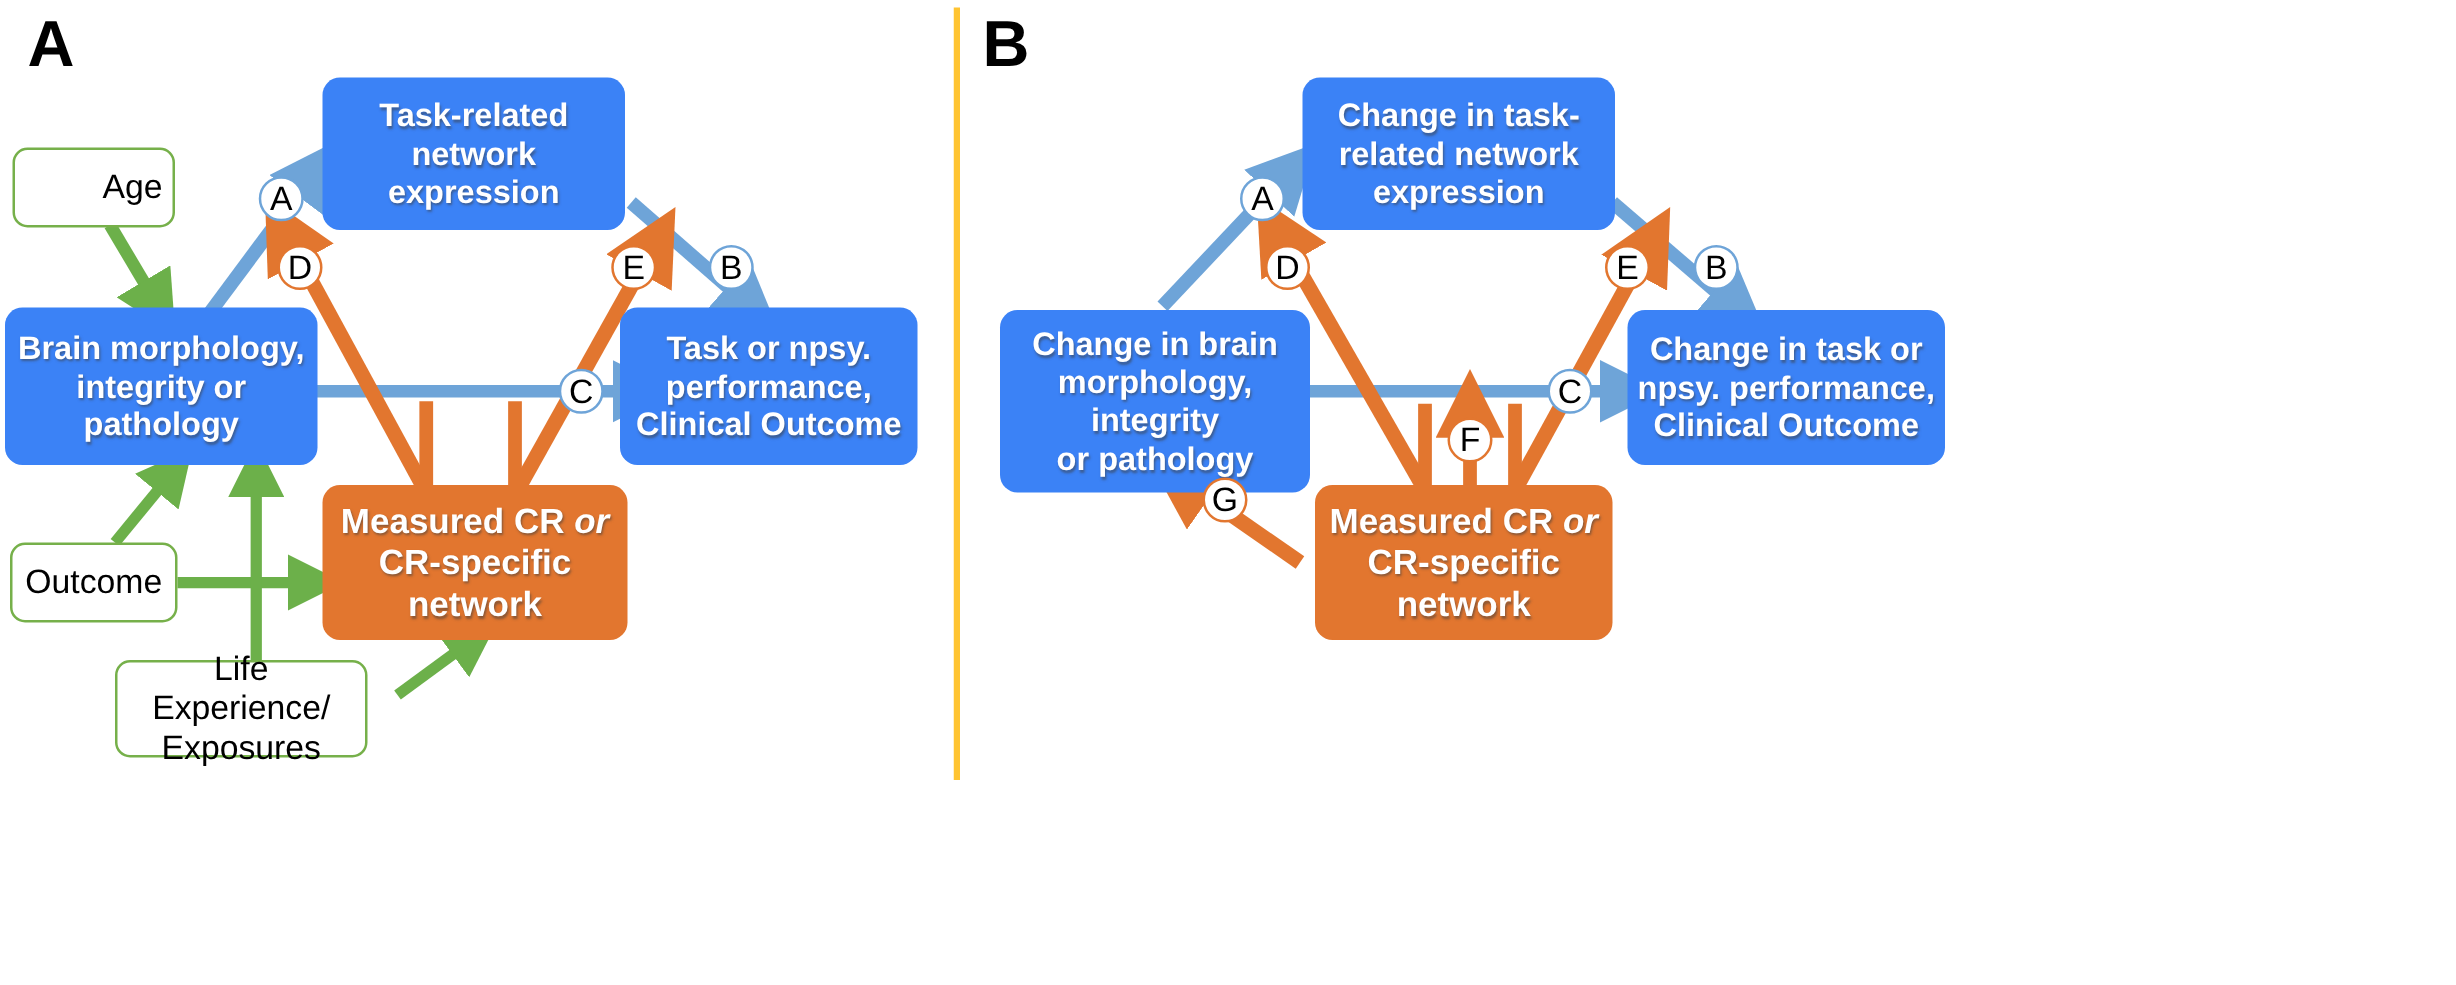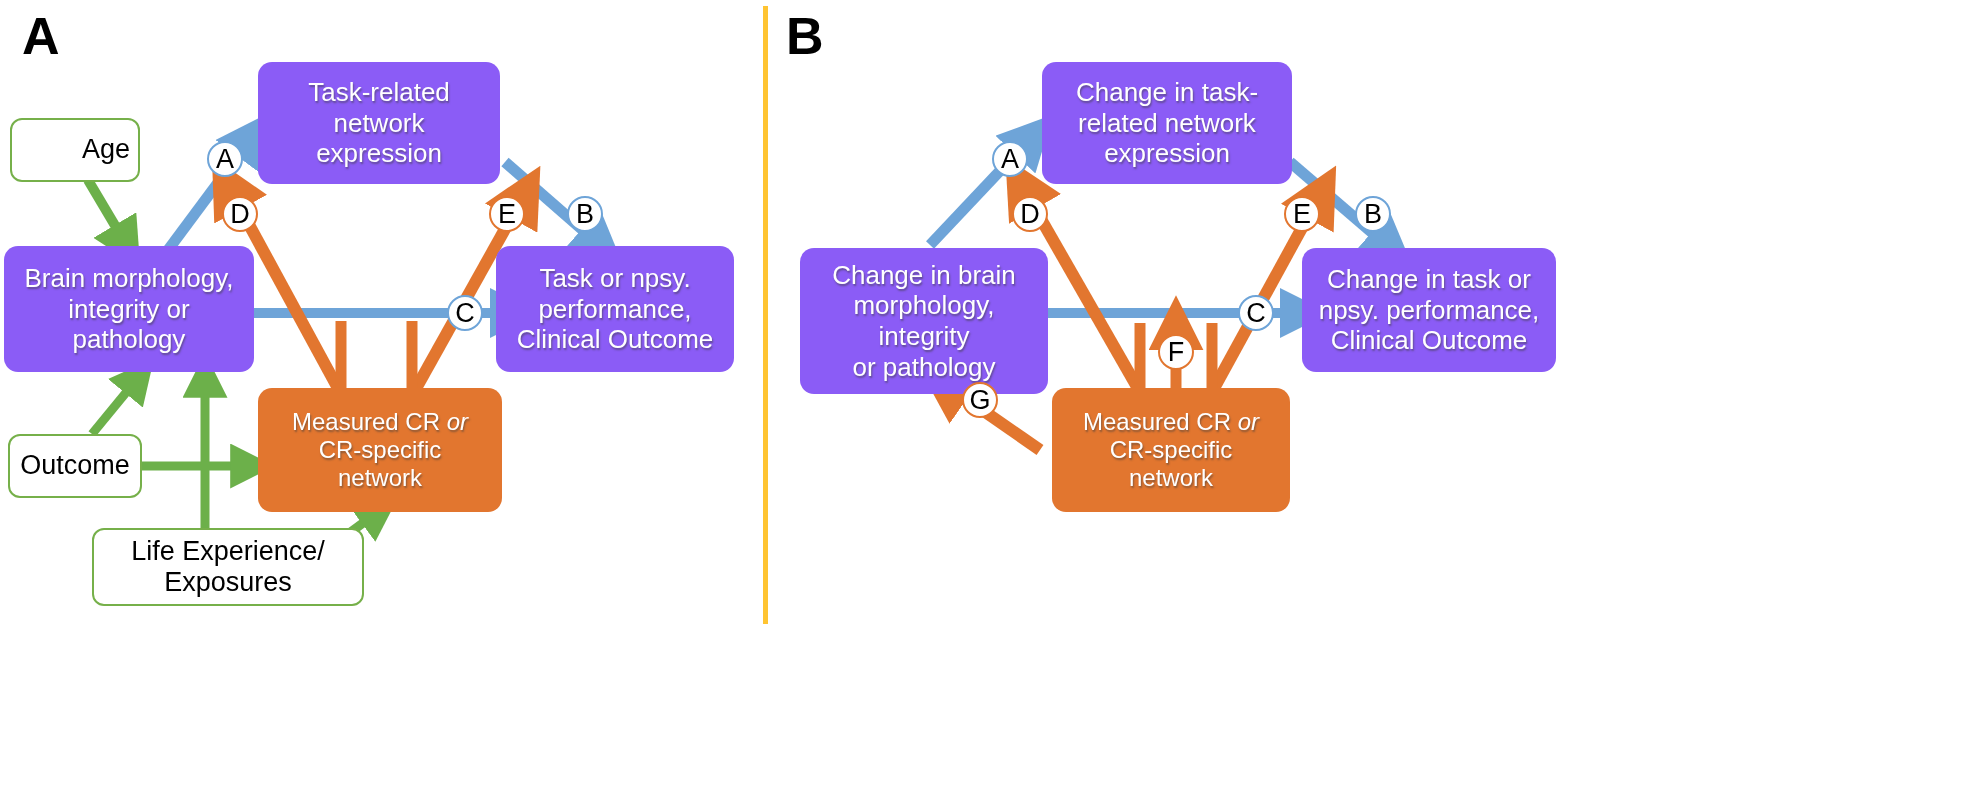--- a/index.html
+++ b/index.html
@@ -13,26 +13,26 @@
     position:absolute;background:#ffc431;
   }
   .node{
     position:absolute;box-sizing:border-box;display:flex;
     align-items:center;justify-content:center;text-align:center;
     border-radius:14px;
     font-family:"Liberation Sans",sans-serif;
   }
   .node .lbl{display:block;width:100%;padding:0 8px;}
   .node.blue{
-    background:#8b5cf6;color:#ffffff;font-weight:normal;font-size:26px;
+    background:#3b82f6;color:#ffffff;font-weight:bold;font-size:26px;
     line-height:1.18;
     text-shadow:1px 2px 2px rgba(60,60,60,.55);
   }
   .node.orange{
-    background:#e2762f;color:#ffffff;font-weight:normal;font-size:24px;
+    background:#e2762f;color:#ffffff;font-weight:bold;font-size:28px;
     line-height:1.18;
     text-shadow:1px 2px 2px rgba(60,60,60,.55);
   }
   .node.white{
     background:#ffffff;color:#000000;font-weight:normal;font-size:27px;
     line-height:1.15;border:2px solid #76b martinez;
     border:2px solid #76b04a;border-radius:12px;
   }
   svg.links{position:absolute;left:0;top:0;width:1965px;height:788px;overflow:visible;pointer-events:none;}
   .marker-badge{
@@ -127,21 +127,21 @@
   </div>
 
   <div class="node orange" style="left:258px;top:388px;width:244px;height:124px;">
     <span class="lbl wrap-italic">Measured CR <i>or</i><br>CR-specific<br>network</span>
   </div>
 
   <div class="node white" style="left:8px;top:434px;width:134px;height:64px;">
     <span class="lbl">Outcome</span>
   </div>
 
-  <div class="node white" style="left:92px;top:528px;width:272px;height:78px;">
+  <div class="node white" style="left:92px;top:528px;width:202px;height:78px;">
     <span class="lbl wrap">Life Experience/<br>Exposures</span>
   </div>
 
   <div class="marker-badge blue-ring" style="left:207px;top:141px;width:36px;height:36px;">
     <span>A</span>
   </div>
   <div class="marker-badge orange-ring" style="left:222px;top:196px;width:36px;height:36px;">
     <span>D</span>
   </div>
   <div class="marker-badge orange-ring" style="left:489px;top:196px;width:36px;height:36px;">

